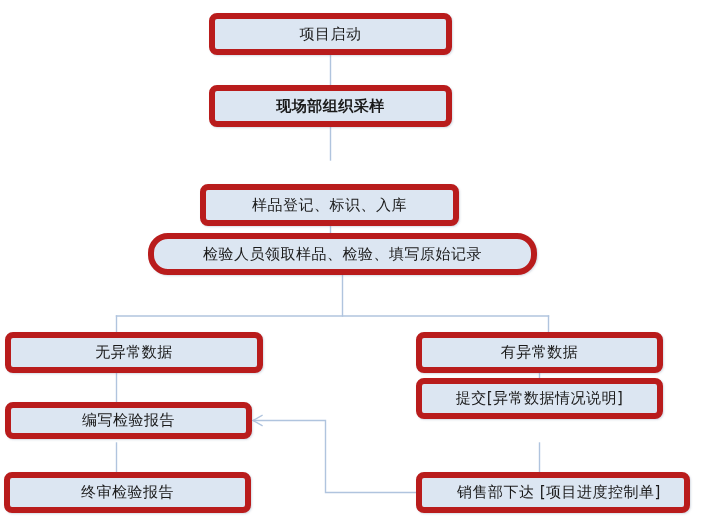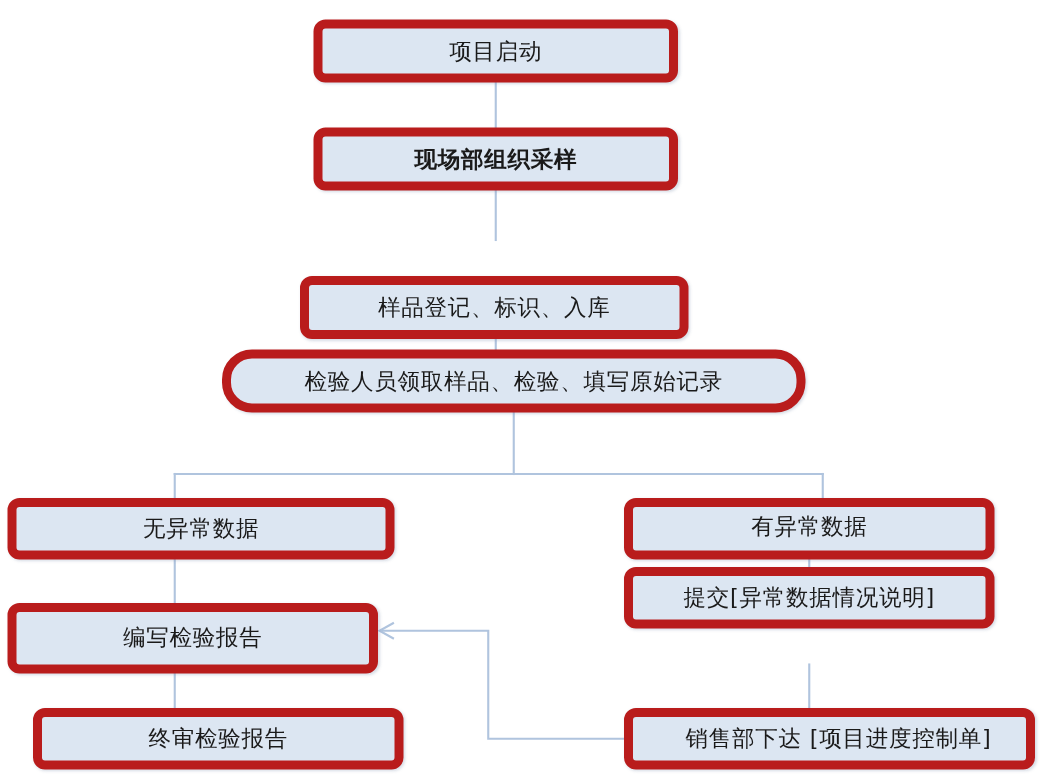--- a/index.html
+++ b/index.html
@@ -80,33 +80,33 @@
   </div>
 
   <div class="node" style="left:148px; top:233px; width:389px; height:42px;border-radius:20px;">
     <span class="node-label">检验人员领取样品、检验、填写原始记录</span>
   </div>
 
   <div class="node" style="left:5px; top:332px; width:258px; height:41px;">
     <span class="node-label">无异常数据</span>
   </div>
 
-  <div class="node" style="left:416px; top:332px; width:247px; height:41px;font-family:Liberation Mono, monospace;">
+  <div class="node" style="left:416px; top:332px; width:247px; height:41px;">
     <span class="node-label">有异常数据</span>
   </div>
 
-  <div class="node" style="left:5px; top:402px; width:247px; height:47px;">
+  <div class="node" style="left:5px; top:402px; width:247px; height:37px;">
     <span class="node-label">编写检验报告</span>
   </div>
 
   <div class="node" style="left:416px; top:378px; width:247px; height:41px;">
     <span class="node-label">提交[异常数据情况说明]</span>
   </div>
 
-  <div class="node" style="left:22px; top:472px; width:247px; height:41px;">
+  <div class="node" style="left:4px; top:472px; width:247px; height:41px;">
     <span class="node-label">终审检验报告</span>
   </div>
 
   <div class="node" style="left:416px; top:472px; width:274px; height:41px;padding-left:12px;">
     <span class="node-label">销售部下达 [项目进度控制单]</span>
   </div>
 
 </div>
 
 </body></html>

